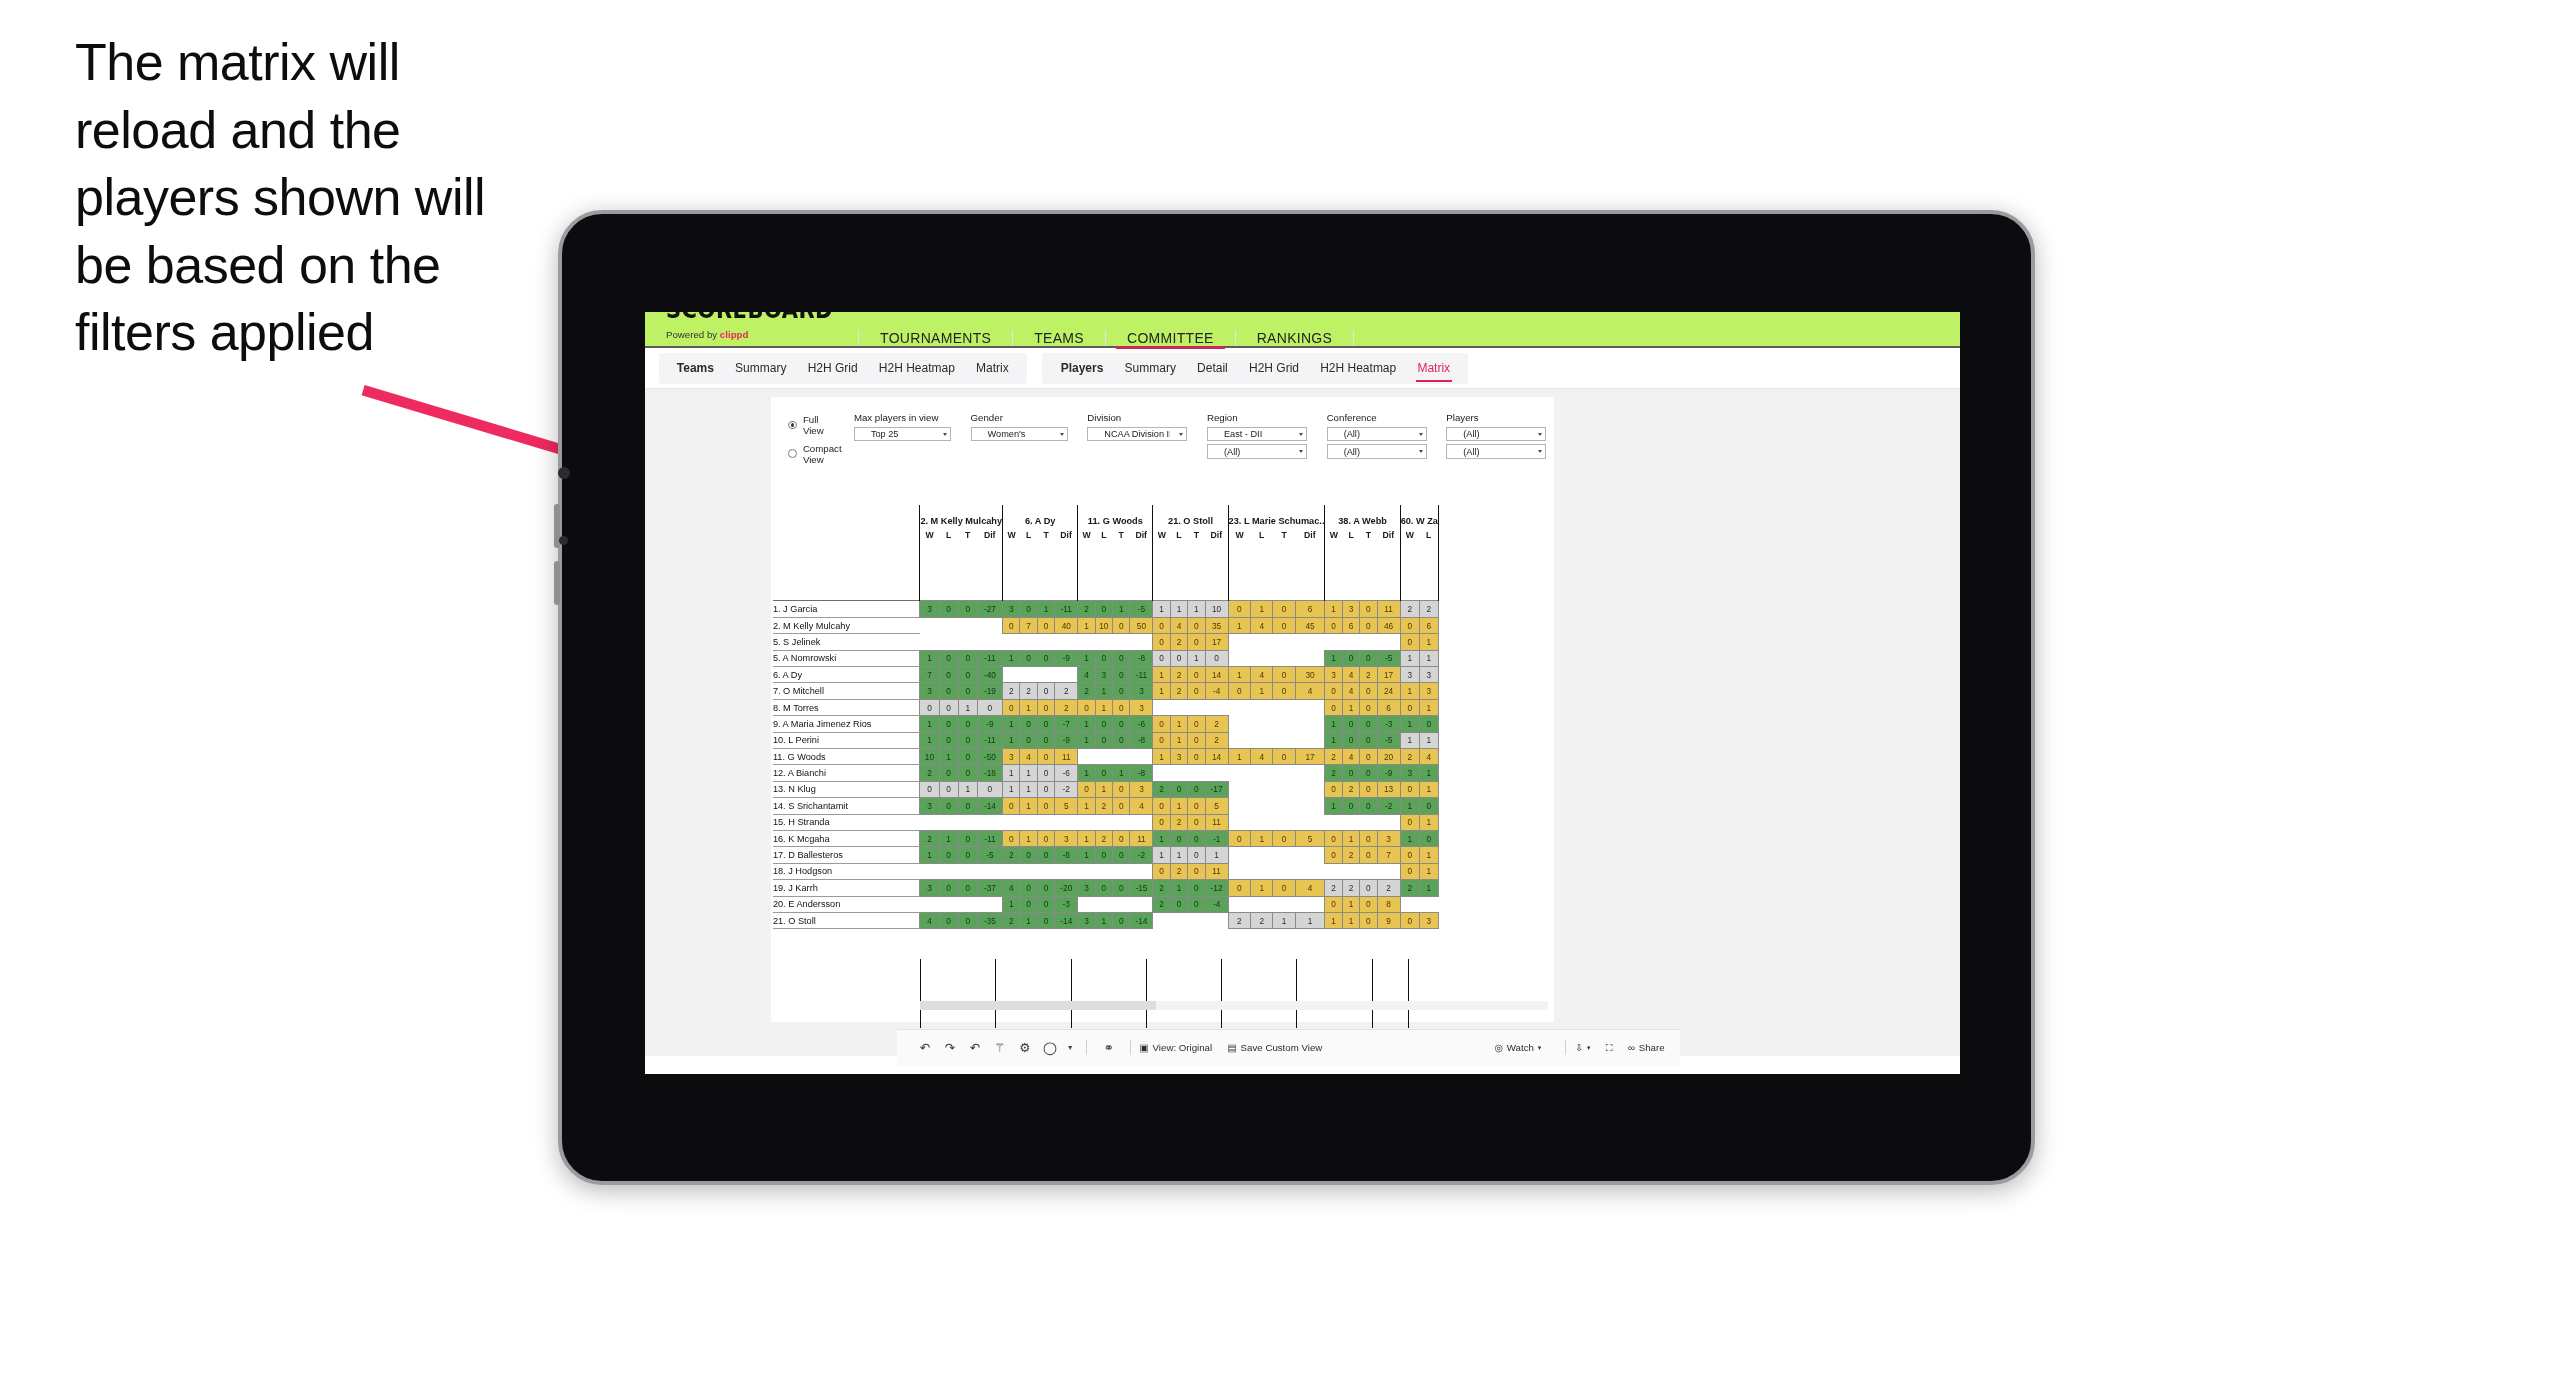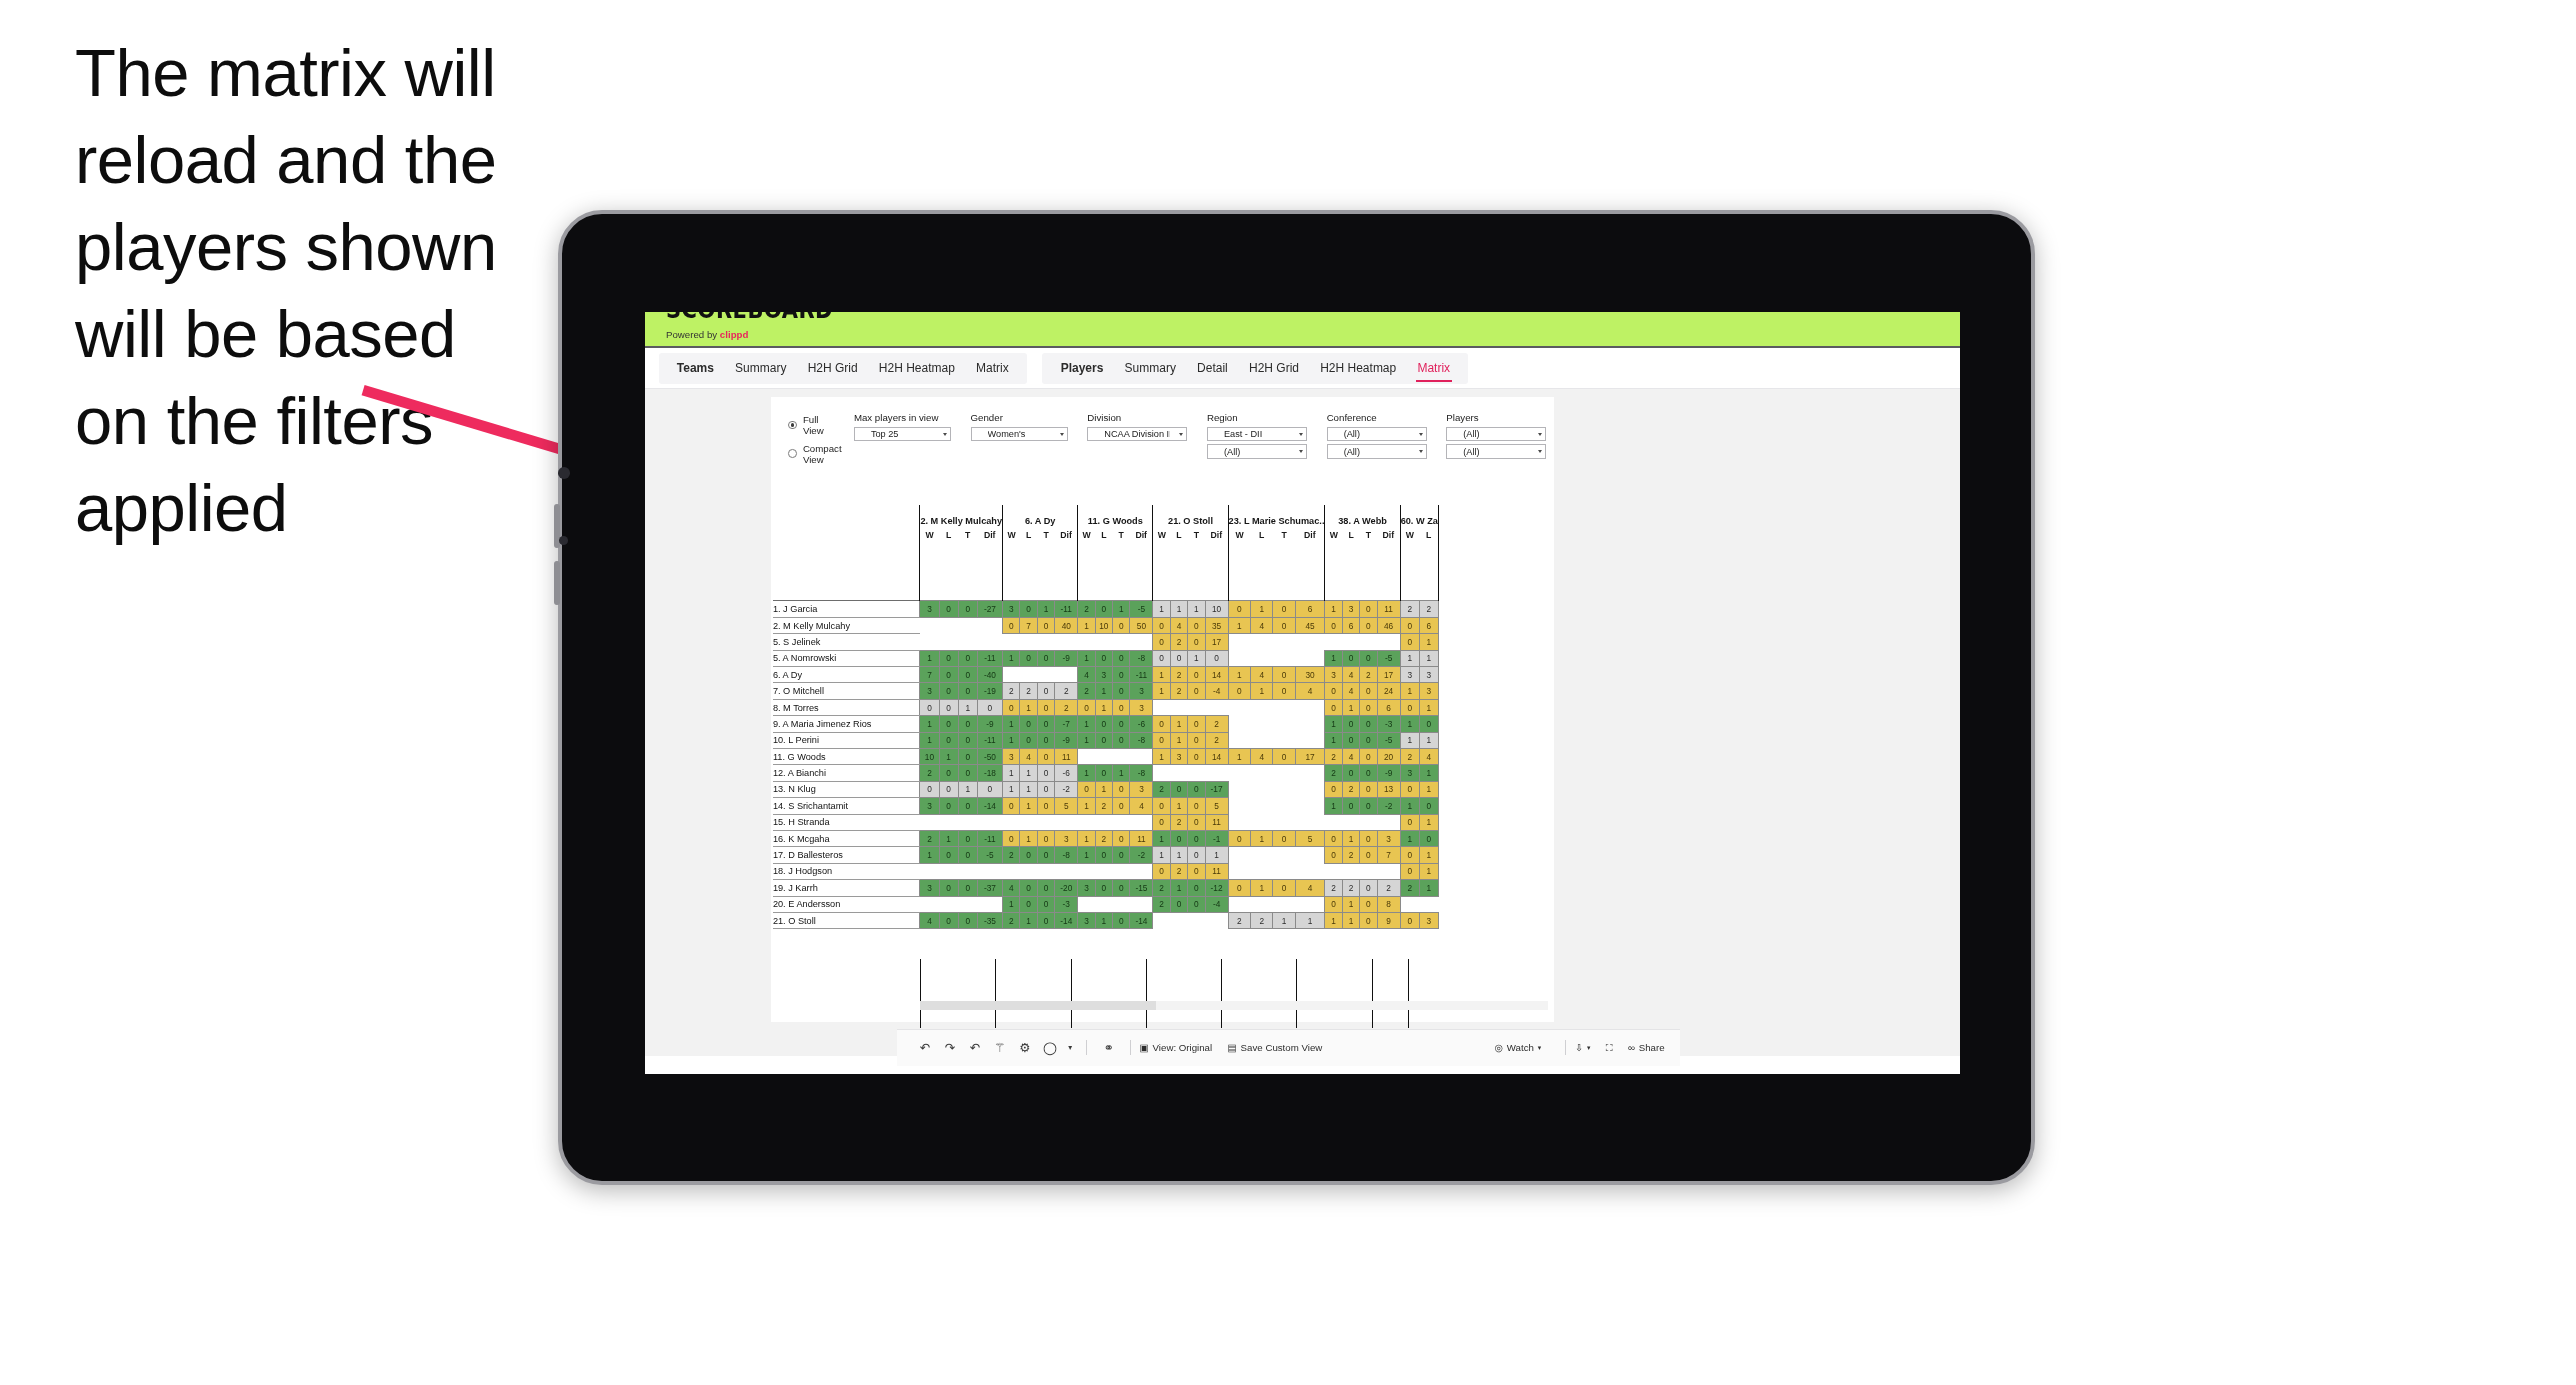--- a/index.html
+++ b/index.html
@@ -11,21 +11,21 @@
     font-family: "Liberation Sans", sans-serif;
     overflow: hidden;
     position: relative;
   }
 
   
   #caption {
     position: absolute;
     left: 75px; top: 29px;
     width: 463px;
-    font-size: 67px;
+    font-size: 52px;
     line-height: 1.30;
     color: #0d0d0d;
     font-weight: 400;
     letter-spacing: -0.5px;
   }
 
   
   #arrow { position:absolute; left:357px; top:367px; width:714px; height:241px; pointer-events:none; }
 
   
@@ -196,20 +196,26 @@
   <div class="cam" style="left:-2.9px;top:322px;width:8.7px;height:8.7px;"></div>
 
   <div id="screen">
 
     <div class="topnav">
       <div class="brand">
         <div class="bname">SCOREBOARD</div>
         <div class="bsub">
           <span>Powered by </span><span class="clippd">clippd</span>
         </div>
+      </div>
+      <div class="topnav-items">
+        <div class="topnav-item">TOURNAMENTS</div>
+        <div class="topnav-item">TEAMS</div>
+        <div class="topnav-item active">COMMITTEE</div>
+        <div class="topnav-item">RANKINGS</div>
       </div>
     </div>
 
     <div class="subnav">
       <div class="subgroup">
         <div class="subitem head">Teams</div>
         <div class="subitem">Summary</div>
         <div class="subitem">H2H Grid</div>
         <div class="subitem">H2H Heatmap</div>
         <div class="subitem">Matrix</div>

